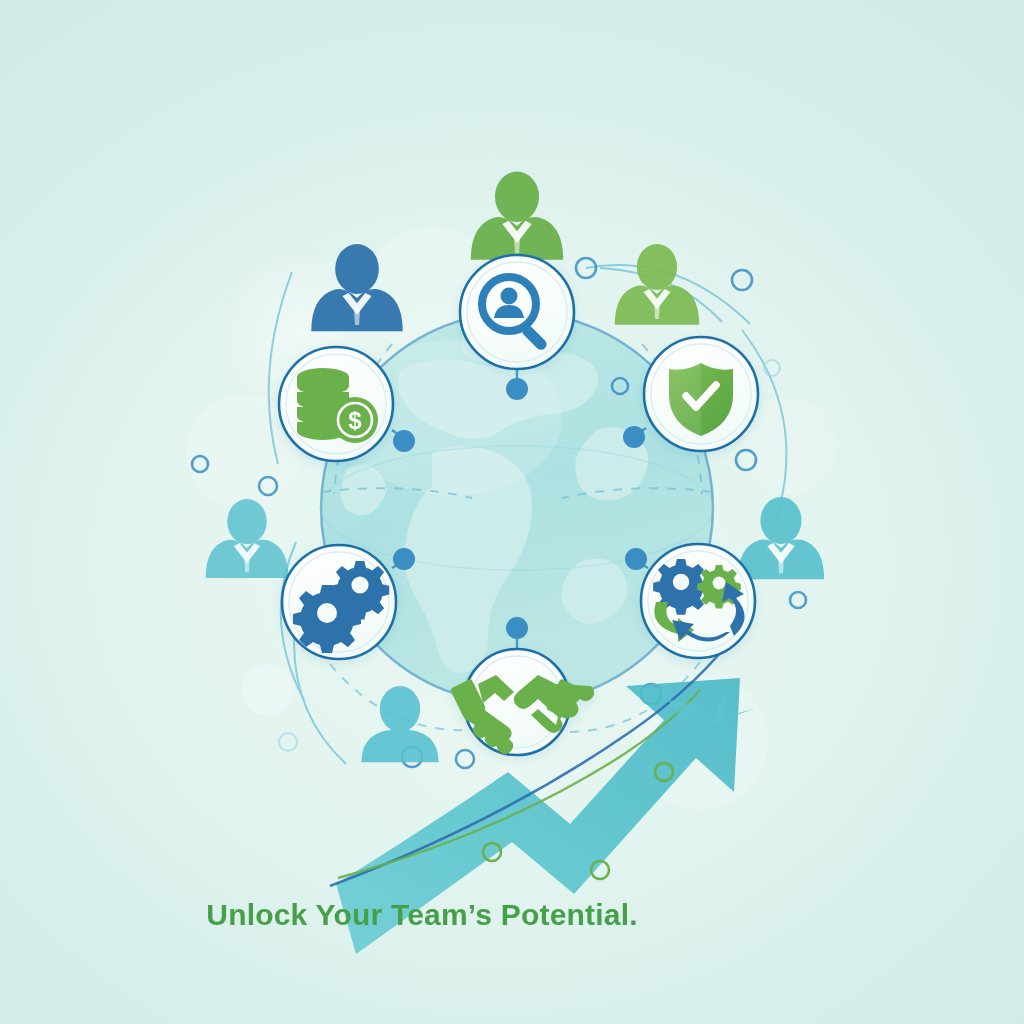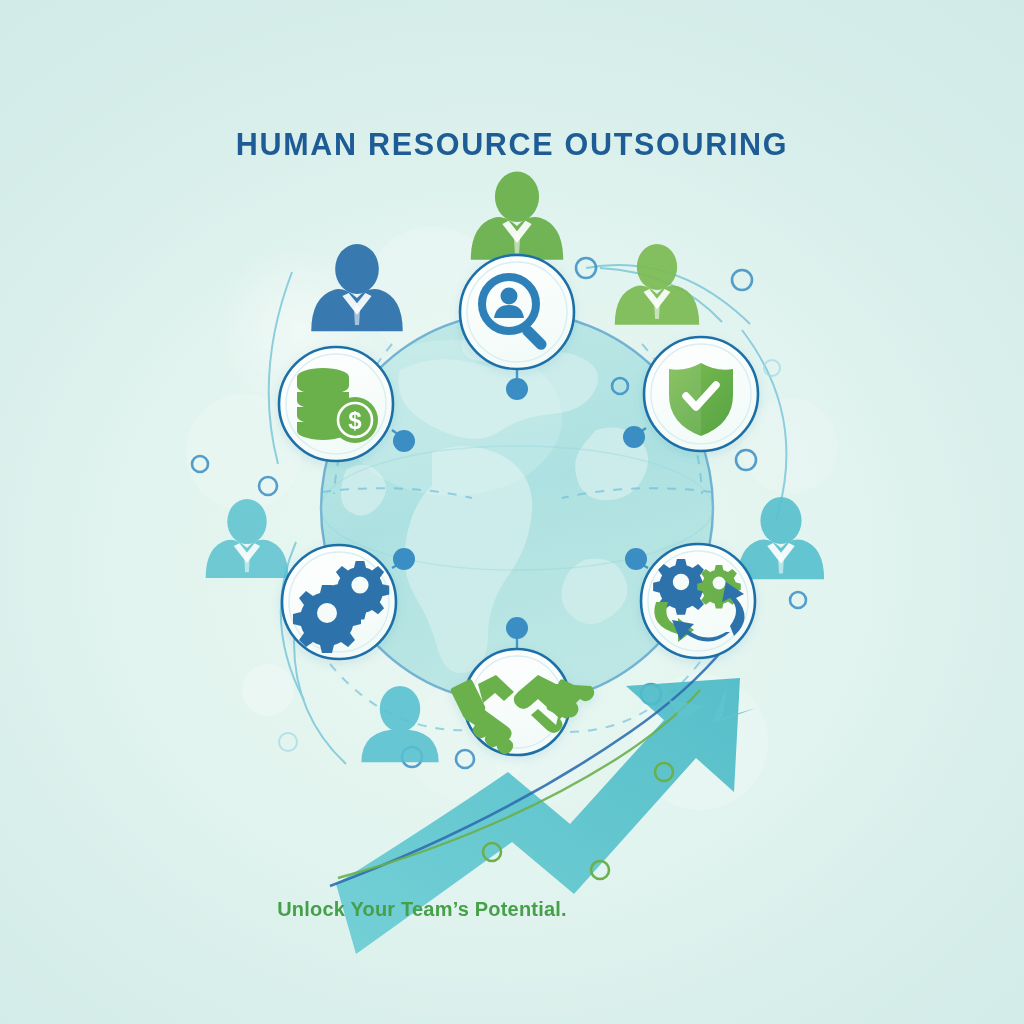--- a/index.html
+++ b/index.html
@@ -35,21 +35,21 @@
     letter-spacing: 1.7px;
     font-weight: 600;
     color: #1e5c96;
     white-space: nowrap;
   }
   .tagline {
     position: absolute;
     left: 0;
     width: 844px;
     text-align: center;
-    font-size: 20px;
+    font-size: 30px;
     font-weight: 700;
     color: #46a049;
     letter-spacing: 0.2px;
   }
   .tagline.l1 { top: 898px; }
   .tagline.l2 { top: 942px; }
 </style>
 </head>
 <body>
 
@@ -349,18 +349,17 @@
         <path d="M468 688 l-4 25 q-1 7 6 9 l28 18 q7 4 12 -2 q4 -6 -2 -11 l-22 -16 z"></path>
         <path d="M486 724 q-6 -5 -11 1 q-5 6 1 11 q6 5 11 -1 q5 -6 -1 -11 z"></path>
         <path d="M498 733 q-6 -5 -11 1 q-5 6 1 11 q6 5 11 -1 q5 -6 -1 -11 z"></path>
         <path d="M510 740 q-6 -5 -11 1 q-5 6 1 11 q6 5 11 -1 q5 -6 -1 -11 z"></path>
         <rect x="456" y="682" width="24" height="34" rx="3" transform="rotate(-26 468 699)"></rect>
         <rect x="552" y="682" width="24" height="34" rx="3" transform="rotate(26 564 699)"></rect>
       </g>
     </g>
   </svg>
 
-  <div class="title-text">HUMAN RESOURCE OUTSOURING</div>
 
   <div class="tagline l1">Unlock Your Team’s Potential.</div>
 
 
 </div>
 
 </body></html>

